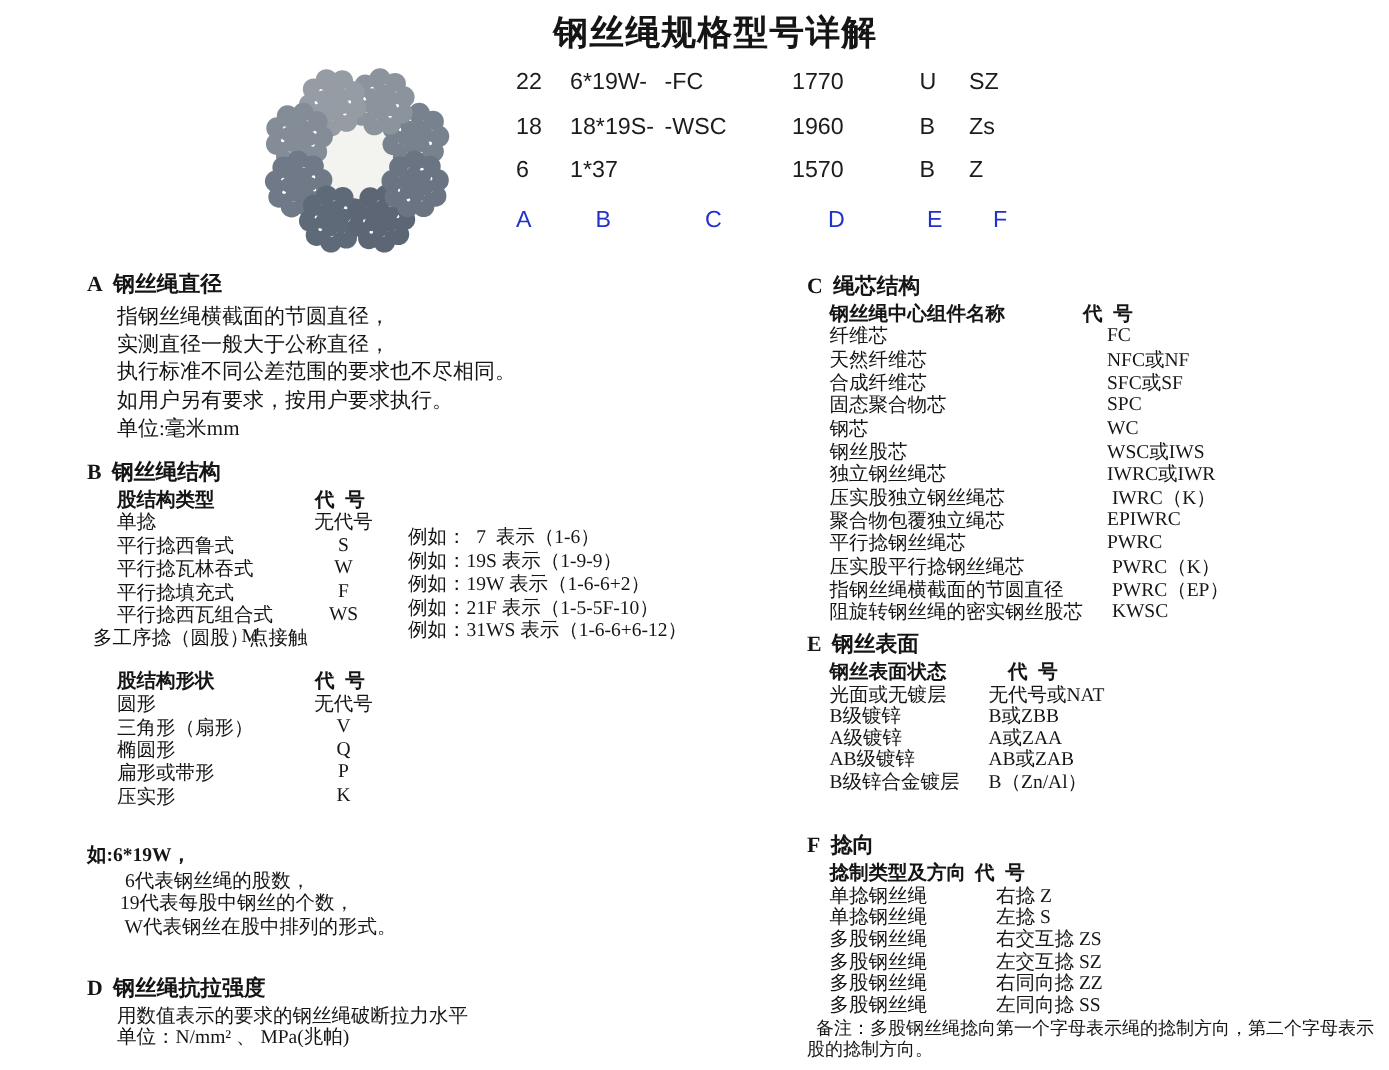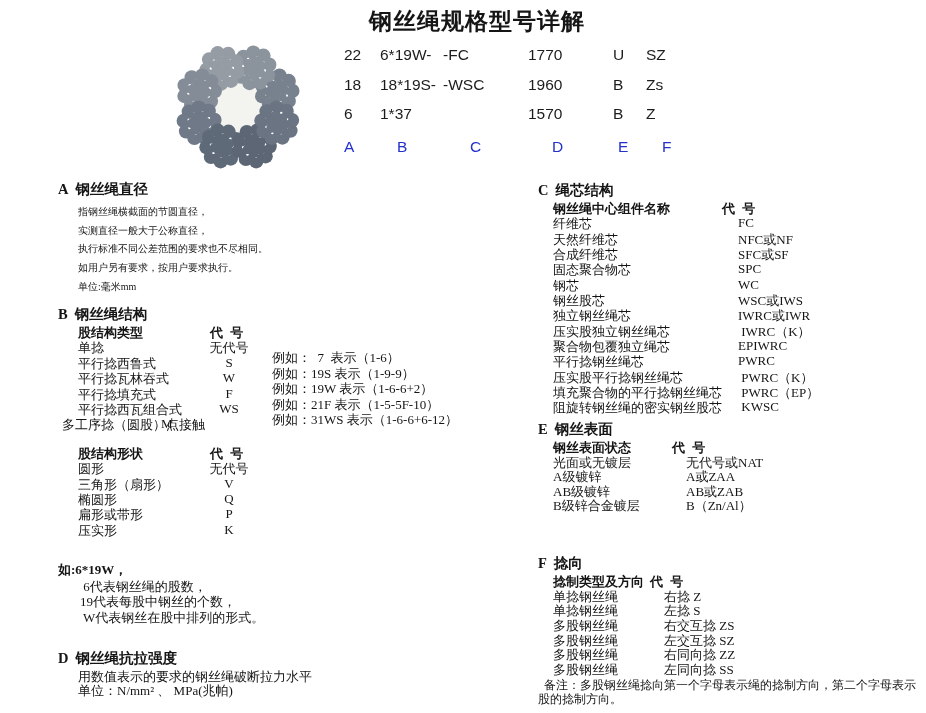--- a/index.html
+++ b/index.html
@@ -30,42 +30,42 @@
   
   .section{position:absolute;}
   .h{font-family:"Liberation Sans","DejaVu Sans",sans-serif;
      font-weight:bold;font-size:14.5px;height:19px;white-space:pre;}
   .h .sec-letter{font-family:"Liberation Serif","DejaVu Serif",serif;margin-right:7px;}
   .trow{position:relative;height:15.4px;font-size:13px;}
   .trow span{position:absolute;top:0;white-space:pre;}
   .thead{font-family:"Liberation Sans","DejaVu Sans",sans-serif;font-weight:bold;}
   .bodyline{white-space:pre;}
   
-  #sec-a .body{margin:4px 0 0 20px;font-size:10px;line-height:18.7px;}
+  #sec-a .body{margin:4px 0 0 20px;font-size:14px;line-height:18.7px;}
   
   #sec-b .thead{}
   #sec-b .name{left:20px;}
   #sec-b .code{left:140px;width:62px;text-align:center;}
   #sec-b .head-code{left:152px;}
   #sec-b .ex{left:214px;margin-top:10px;}
   #sec-b .m-name{left:4px;}
   #sec-b .m-code{left:103px;}
   #sec-b .t2{margin-top:13px;}
   #b-note{left:58px;top:561px;font-size:13px;}
   #b-note .note-title{font-weight:bold;height:16px;white-space:pre;}
   #b-note .lines{margin:2px 0 0 22px;line-height:15.3px;}
   
   #sec-d .body{margin:2px 0 0 20px;font-size:13px;line-height:14.3px;}
   
   .rtable .name{left:15px;}
   #sec-c .trow{height:15.35px;}
   #sec-c .code{left:200px;}
   #sec-c .head2{left:184px;}
   #sec-e .trow{height:14.6px;}
-  #sec-e .code{left:148px;}
+  #sec-e .code{left:121px;}
   #sec-e .head2{left:134px;}
   #sec-f .trow{height:14.7px;}
   #sec-f .code{left:126px;}
   #sec-f .head2{left:112px;}
   #sec-f .fnote{margin-top:2px;font-size:12px;line-height:14.4px;}
 </style>
 </head>
 <body>
 
 <div id="page-title" class="abs">钢丝绳规格型号详解</div>
@@ -473,21 +473,21 @@
         <span class="name">平行捻钢丝绳芯</span>
         <span class="code">PWRC</span>
       </div>
 
       <div class="trow">
         <span class="name">压实股平行捻钢丝绳芯</span>
         <span class="code"> PWRC（K）</span>
       </div>
 
       <div class="trow">
-        <span class="name">填充聚合物的平行捻钢丝绳芯</span>
+        <span class="name">指钢丝绳横截面的节圆直径</span>
         <span class="code"> PWRC（EP）</span>
       </div>
 
       <div class="trow">
         <span class="name">阻旋转钢丝绳的密实钢丝股芯</span>
         <span class="code"> KWSC</span>
       </div>
     </div>
 </div>
 
@@ -497,20 +497,24 @@
     <span class="name">钢丝表面状态</span>
     <span class="head2">代  号</span>
   </div>
   <div>
 
       <div class="trow">
         <span class="name">光面或无镀层</span>
         <span class="code">无代号或NAT</span>
       </div>
 
+      <div class="trow">
+        <span class="name">B级镀锌</span>
+        <span class="code">B或ZBB</span>
+      </div>
 
       <div class="trow">
         <span class="name">A级镀锌</span>
         <span class="code">A或ZAA</span>
       </div>
 
       <div class="trow">
         <span class="name">AB级镀锌</span>
         <span class="code">AB或ZAB</span>
       </div>

